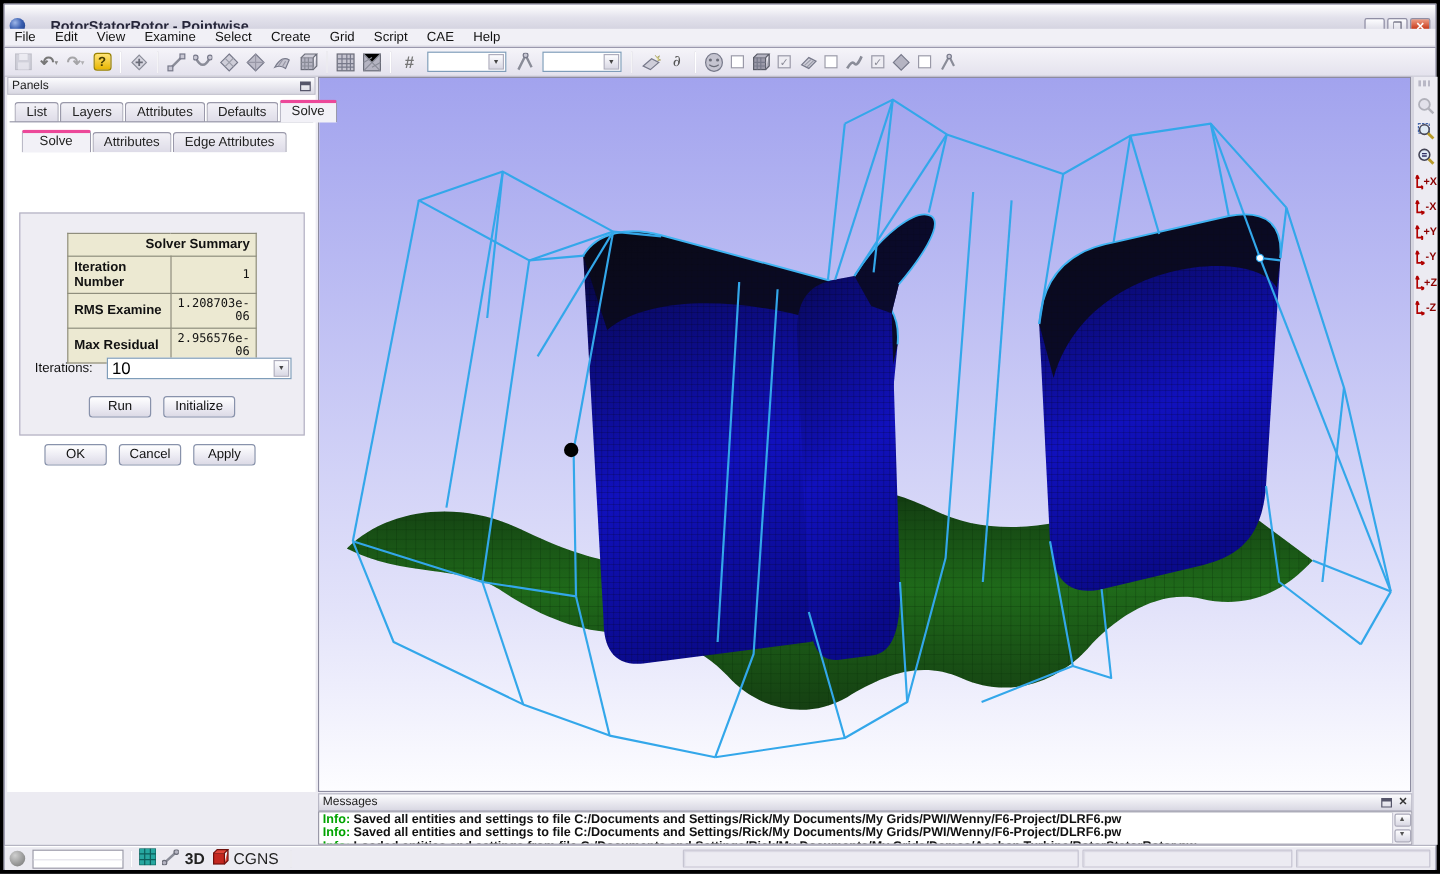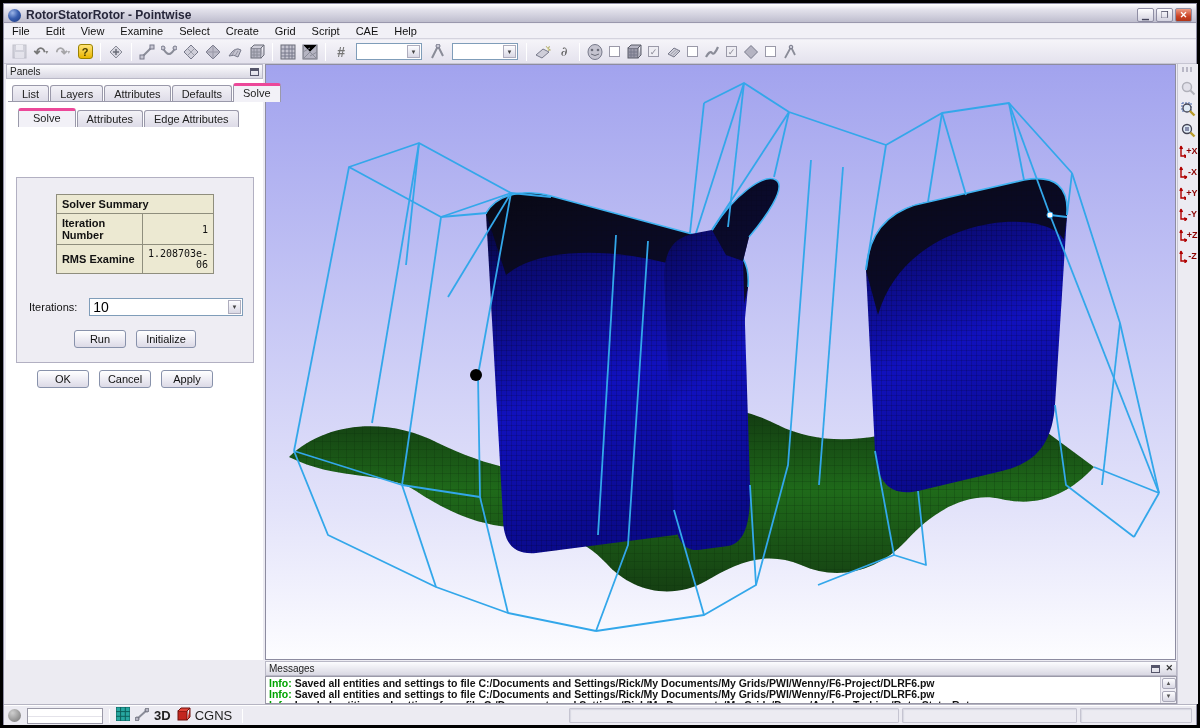--- a/index.html
+++ b/index.html
@@ -1,22 +1,22 @@
 <!DOCTYPE html>
 <html><head>
 <meta charset="utf-8">
 <style>
   * { margin:0; padding:0; box-sizing:border-box; }
   html,body { width:1200px; height:728px; background:#000; font-family:"Liberation Sans",sans-serif; overflow:hidden; }
   .win { position:absolute; left:3px; top:3px; width:1194px; height:722px; background:#ecebf2; border:1px solid #8f8ea4; }
 
   
-  .titlebar { position:absolute; left:0; top:0; width:100%; height:19px;
+  .titlebar { position:absolute; left:0; top:0; width:100%; height:36px;
     background:linear-gradient(#ffffff,#e3e2ec 30%,#c9c8d7 80%,#bebdcd);
-    border-bottom:1px solid #9a98ad; display:flex; align-items:flex-end; padding:0 4px; }
+    border-bottom:1px solid #9a98ad; display:flex; align-items:center; padding:0 4px;gap:16px; }
   .app-icon { width:13px; height:13px; border-radius:50%;
     background:radial-gradient(circle at 35% 30%, #9db6e8 0%, #3a5fb0 45%, #16337a 100%); margin-right:5px; flex:none; }
   .title-text { font-size:12px; font-weight:bold; color:#26263a; flex:1; }
   .winbtns { display:flex; gap:2px; }
   .winbtn { width:17px; height:14px; border:1px solid #8f8ea4; border-radius:2px; font-size:9px; line-height:12px;
     text-align:center; color:#44445c; background:linear-gradient(#fdfdff,#d4d3e0); }
   .winbtn.close { background:linear-gradient(#ef9d85,#cc4426 60%,#b23417); color:#fff; font-weight:bold; }
 
   
   .menubar { position:absolute; left:0; top:20px; width:100%; height:15px; background:#f1f0f6;
@@ -49,21 +49,21 @@
   .tabs-row { display:flex; align-items:flex-end; padding:4px 4px 0 6px; height:22px; }
   .tab { font-size:11px; color:#222; border:1px solid #9a99aa; border-bottom:none; border-radius:3px 3px 0 0;
     background:linear-gradient(#f3f2f7,#dddbe7); padding:2px 9px 2px; margin-right:1px; position:relative; top:1px; }
   .tab.active { background:#f2f1f7; border-top:3px solid #ec4899; padding-top:1px; padding-bottom:3px; z-index:2; font-weight:normal; }
   .tabline { height:1px; background:#9a99aa; margin:0 2px; position:relative; top:0; }
   .subtabs-row { display:flex; align-items:flex-end; padding:7px 4px 0 12px; height:24px; }
   .pagebox { position:absolute; left:10px; top:113px; width:238px; height:186px; border:1px solid #b2b0c2; background:#eeedf3; }
 
   table.solver { border-collapse:collapse; margin:16px auto 0; }
   table.solver td { border:1px solid #8f8e7d; background:#ece9d2; font-size:11px; color:#111; padding:3px 5px; height:19px; }
-  table.solver td.hdr { font-weight:bold; text-align:left; }
+  table.solver td.hdr { font-weight:bold; text-align:right; }
   table.solver td.lbl { font-weight:bold; width:86px; }
   table.solver td.val { width:66px; text-align:right; font-family:"DejaVu Sans Mono",monospace; font-size:10px; }
 
   .iter-row { position:absolute; left:12px; top:120px; width:214px; display:flex; align-items:center; }
   .iter-row label { font-size:11px; color:#111; flex:none; }
   .combo { position:relative; margin-left:12px; flex:1; height:18px; background:#fff; border:1px solid #7f9db9; }
   .combo input { position:absolute; inset:1px 16px 1px 3px; border:none; font-size:14px; width:130px; background:transparent; }
   .combo .dd { position:absolute; right:1px; top:1px; bottom:1px; width:13px;
     background:linear-gradient(#fdfdff,#d9d8e4); border:1px solid #aeadbd; font-size:6px; color:#444; text-align:center; line-height:13px; }
 
@@ -310,20 +310,24 @@
             <tr>
               <td class="hdr" colspan="2">Solver Summary</td>
             </tr>
         <tr>
           <td class="lbl">Iteration Number</td>
           <td class="val">1</td>
         </tr>
         <tr>
           <td class="lbl">RMS Examine</td>
           <td class="val">1.208703e-06</td>
+        </tr>
+        <tr>
+          <td class="lbl">Max Residual</td>
+          <td class="val">2.956576e-06</td>
         </tr>
       </tbody>
         </table>
       <div class="iter-row">
         <label>Iterations:</label>
         <div class="combo">
           <input value="10" style="">
           <div class="dd">▼</div>
         </div>
       </div>

